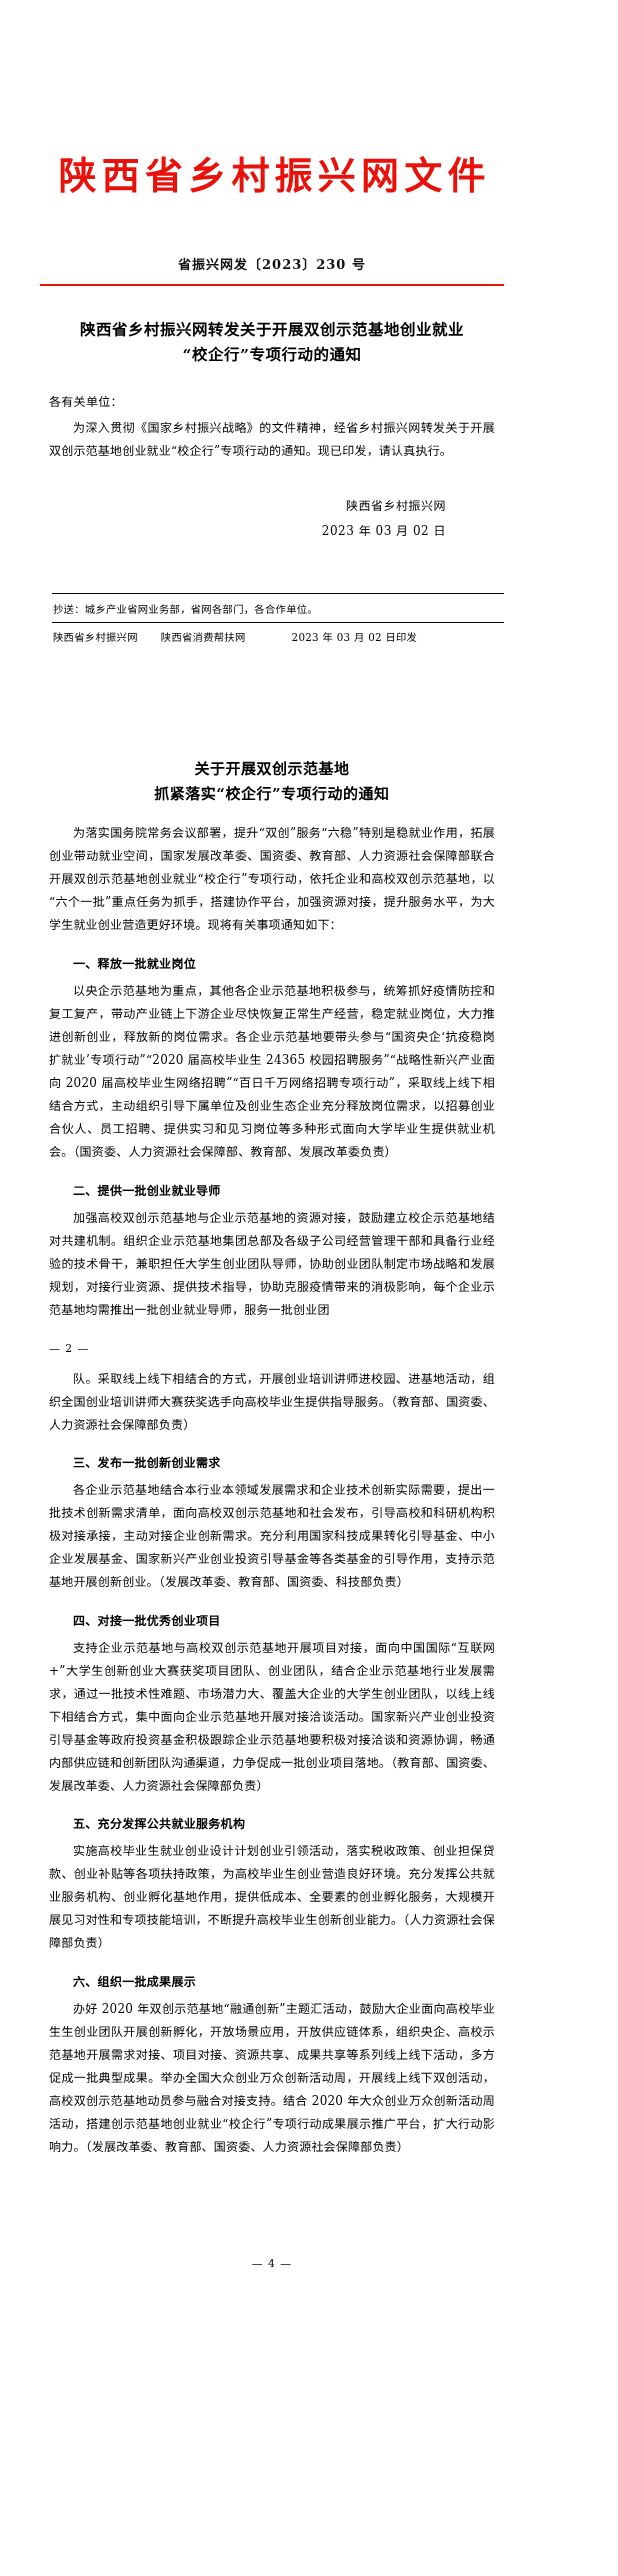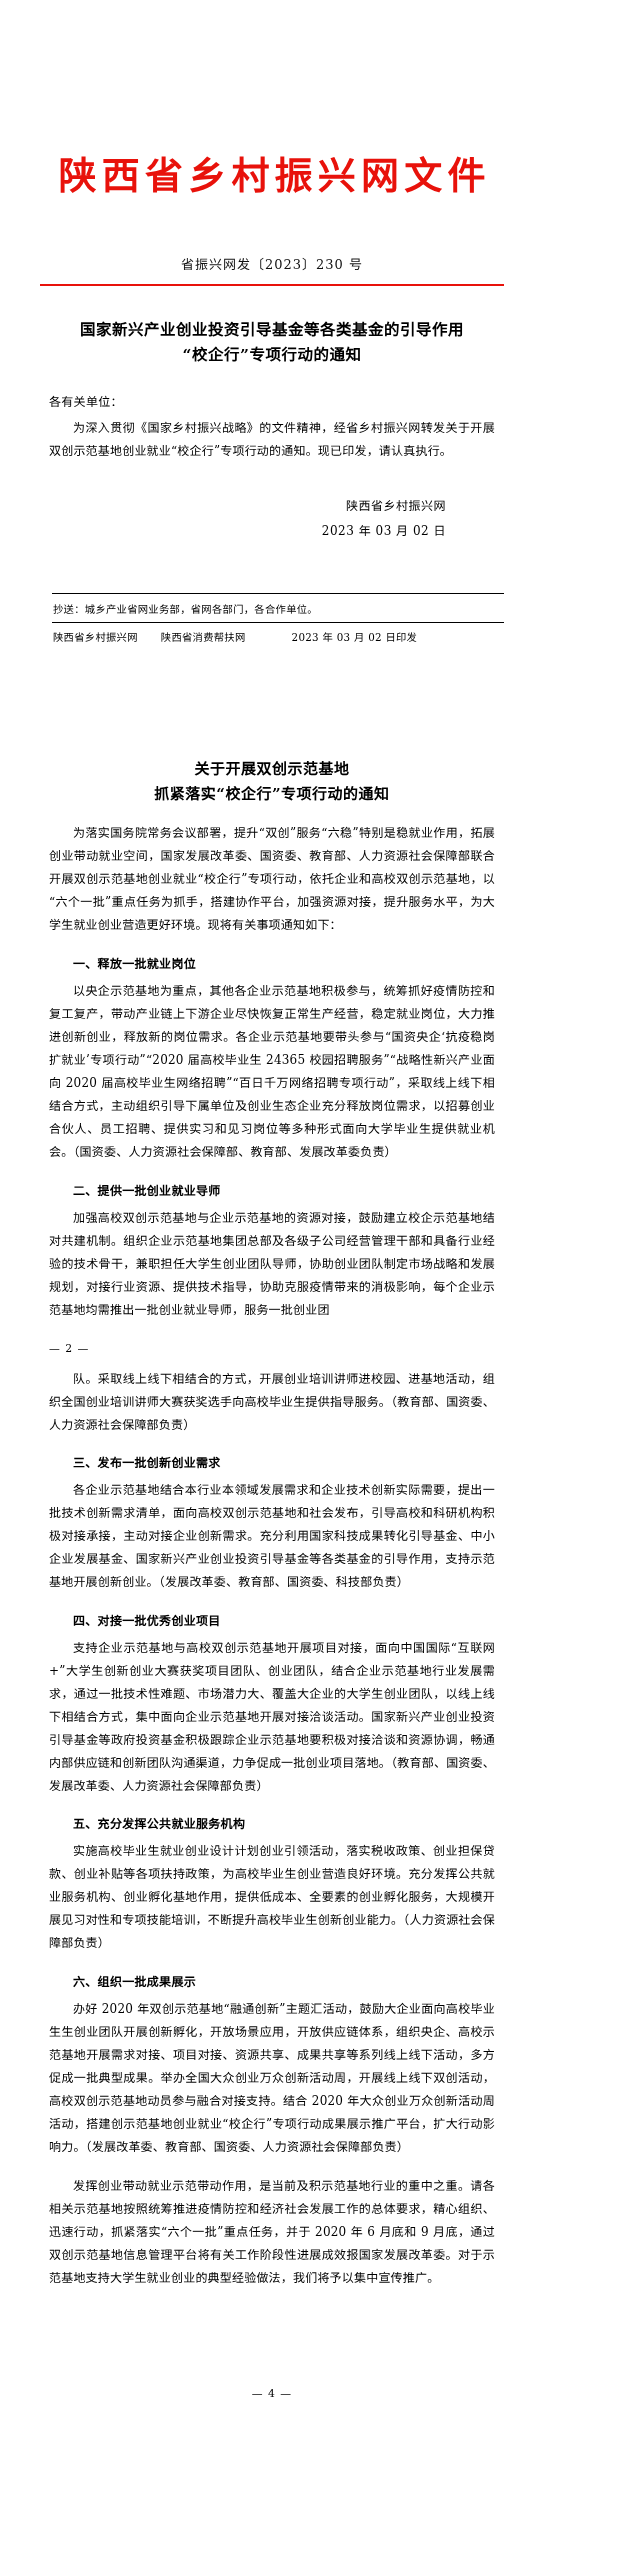--- a/index.html
+++ b/index.html
@@ -43,20 +43,21 @@
     white-space: nowrap;
     text-indent: 5.2px;
   }
   .doc-number {
     margin-top: 56px;
     text-align: center;
     font-size: 13px;
     letter-spacing: 1px;
     color: #111;
     font-family: "DejaVu Serif", "Liberation Serif", serif;
+    font-weight: bold;
   }
   .red-rule {
     margin: 11.3px 40px 0 40px;
     height: 2.1px;
     background: #e8120b;
   }
 
   
   .main-title {
     margin: 31px 77px 0 77px;
@@ -155,21 +156,21 @@
 
   <section class="page">
 
     <div class="masthead">
       <div class="masthead-title">陕西省乡村振兴网文件</div>
       <div class="doc-number">省振兴网发〔2023〕230 号</div>
     </div>
 
     <div class="red-rule"></div>
 
-    <h1 class="main-title">国家新兴产业创业投资引导基金等各类基金的引导作用“校企行”专项行动的通知</h1>
+    <h1 class="main-title">陕西省乡村振兴网转发关于开展双创示范基地创业就业“校企行”专项行动的通知</h1>
 
     <div class="salutation">各有关单位：</div>
 
     <p class="body tight">为深入贯彻《国家乡村振兴战略》的文件精神，经省乡村振兴网转发关于开展双创示范基地创业就业“校企行”专项行动的通知。现已印发，请认真执行。</p>
 
     <div class="sign-block">
       <span class="sign-line">陕西省乡村振兴网</span>
       <span class="sign-line">2023 年 03 月 02 日</span>
     </div>
 
@@ -212,21 +213,20 @@
 
     <h3 class="section">四、对接一批优秀创业项目</h3>
     <p class="body">支持企业示范基地与高校双创示范基地开展项目对接，面向中国国际“互联网+”大学生创新创业大赛获奖项目团队、创业团队，结合企业示范基地行业发展需求，通过一批技术性难题、市场潜力大、覆盖大企业的大学生创业团队，以线上线下相结合方式，集中面向企业示范基地开展对接洽谈活动。国家新兴产业创业投资引导基金等政府投资基金积极跟踪企业示范基地要积极对接洽谈和资源协调，畅通内部供应链和创新团队沟通渠道，力争促成一批创业项目落地。（教育部、国资委、发展改革委、人力资源社会保障部负责）</p>
 
     <h3 class="section">五、充分发挥公共就业服务机构</h3>
     <p class="body">实施高校毕业生就业创业设计计划创业引领活动，落实税收政策、创业担保贷款、创业补贴等各项扶持政策，为高校毕业生创业营造良好环境。充分发挥公共就业服务机构、创业孵化基地作用，提供低成本、全要素的创业孵化服务，大规模开展见习对性和专项技能培训，不断提升高校毕业生创新创业能力。（人力资源社会保障部负责）</p>
 
     <h3 class="section">六、组织一批成果展示</h3>
     <p class="body">办好 2020 年双创示范基地“融通创新”主题汇活动，鼓励大企业面向高校毕业生生创业团队开展创新孵化，开放场景应用，开放供应链体系，组织央企、高校示范基地开展需求对接、项目对接、资源共享、成果共享等系列线上线下活动，多方促成一批典型成果。举办全国大众创业万众创新活动周，开展线上线下双创活动，高校双创示范基地动员参与融合对接支持。结合 2020 年大众创业万众创新活动周活动，搭建创示范基地创业就业“校企行”专项行动成果展示推广平台，扩大行动影响力。（发展改革委、教育部、国资委、人力资源社会保障部负责）</p>
 
-    <p class="body spaced">发挥创业带动就业示范带动作用，是当前及积示范基地行业的重中之重。请各相关示范基地按照统筹推进疫情防控和经济社会发展工作的总体要求，精心组织、迅速行动，抓紧落实“六个一批”重点任务，并于 2020 年 6 月底和 9 月底，通过双创示范基地信息管理平台将有关工作阶段性进展成效报国家发展改革委。对于示范基地支持大学生就业创业的典型经验做法，我们将予以集中宣传推广。</p>
 
     <div class="spacer-lg"></div>
 
     <div class="page-num">— 4 —</div>
   </section>
 
 </div>
 
 
 </body></html>

